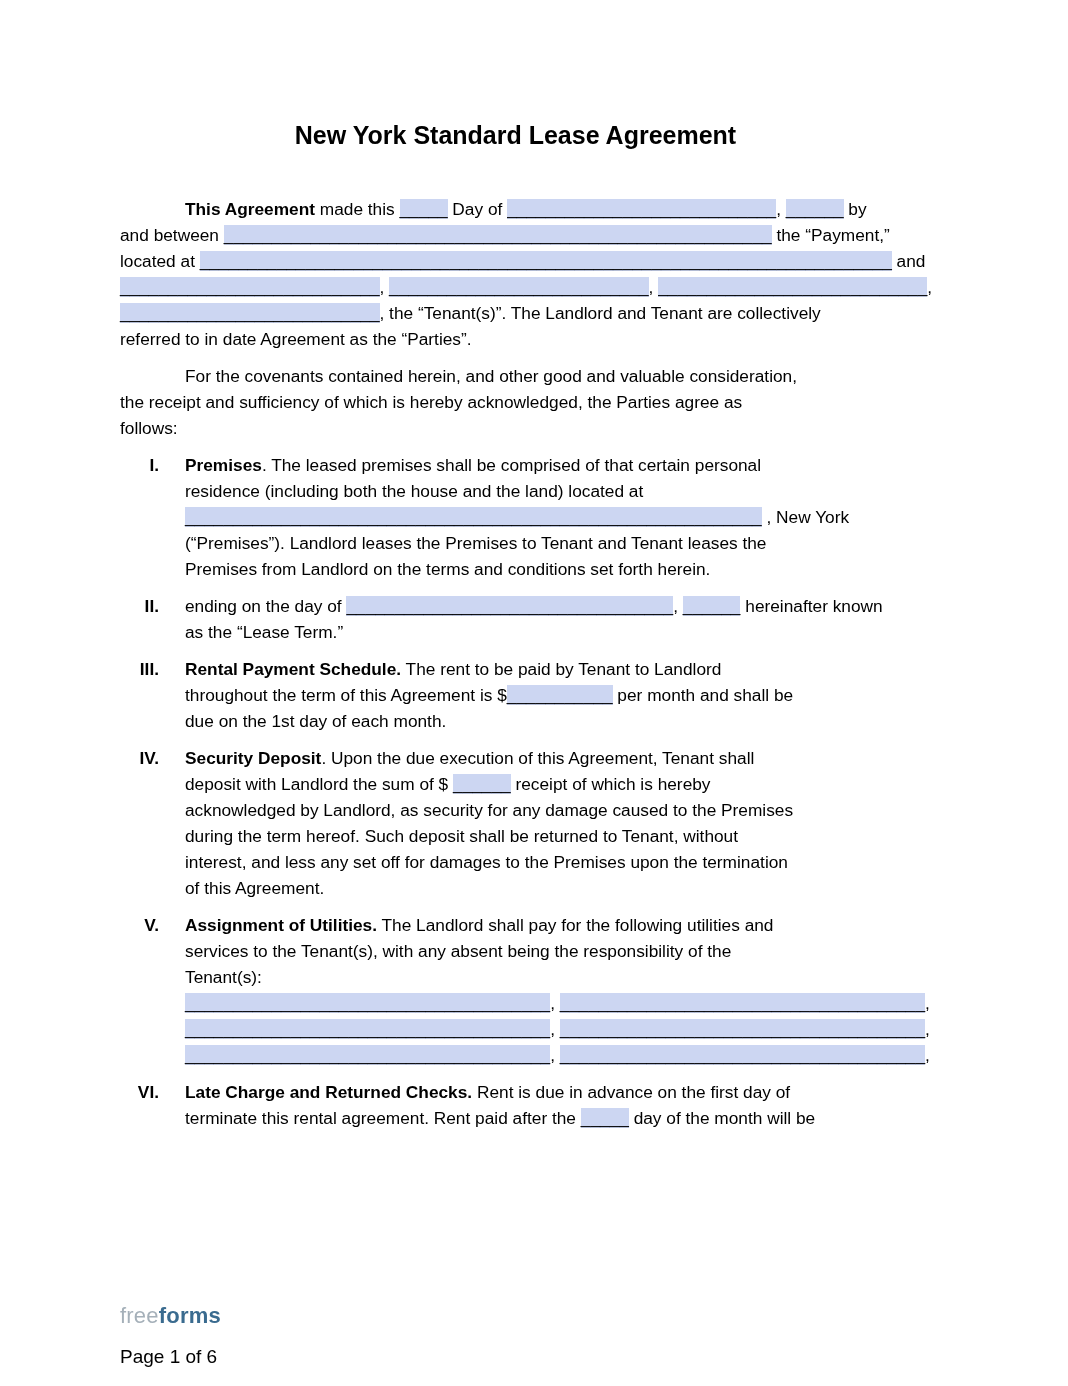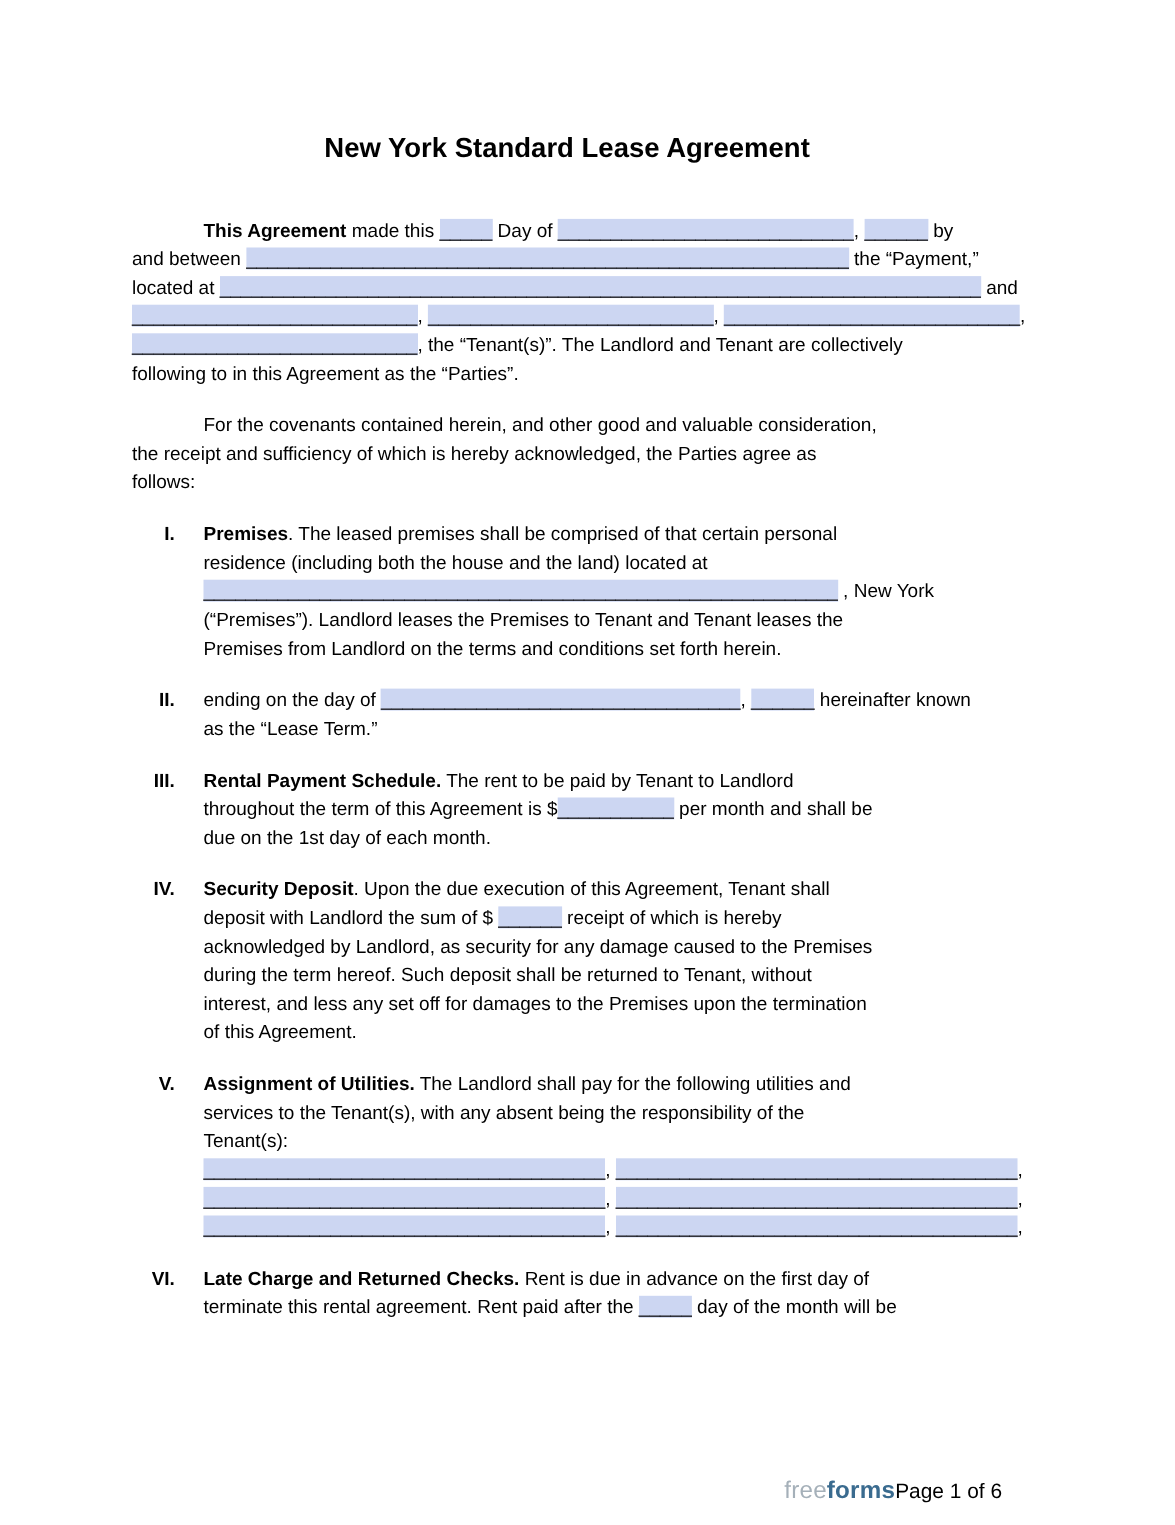--- a/index.html
+++ b/index.html
@@ -4,53 +4,53 @@
 <style>
   * { margin:0; padding:0; box-sizing:border-box; }
   html,body { background:#ffffff; }
   .page {
     width:1029px; height:1386px; position:relative; background:#fff;
     font-family:"Liberation Sans", sans-serif; font-size:17.3px; line-height:26px;
     color:#000; overflow:hidden;
   }
   .content { padding:120px 118px 0 120px; }
   .doc-title { text-align:center; font-size:25px; line-height:30px; font-weight:bold; margin-bottom:46px; }
-  .block { margin-top:21px; }
+  .block { margin-top:11px; }
   .block.first { margin-top:0; }
   .line { white-space:nowrap; }
   .indent .line:first-child { text-indent:65px; }
   .section { display:flex; }
   .num { flex:0 0 65px; width:65px; padding-right:26px; text-align:right; font-weight:bold; }
   .body { flex:1 1 auto; min-width:0; }
   .bold { font-weight:bold; }
   .blank { background:var(--blank-highlight,#ccd6f2); white-space:nowrap; }
   .footer {
     position:absolute; left:120px; right:118px; bottom:16px;
-    display:flex; justify-content:flex-end; align-items:baseline;
+    display:flex; justify-content:flex-start; align-items:baseline;flex-direction:column;
   }
   .brand { font-size:22px; line-height:26px; letter-spacing:0.2px; }
   .brand .free  { color:var(--brand-free,#a5b0b9); font-weight:400; }
   .brand .forms { color:var(--brand-forms,#3a6b8f); font-weight:700; }
   .pageno { font-size:19px; color:#000;margin-top:15px; }
 </style>
 </head>
 <body>
 
 <div class="page">
   <div class="content">
 
     <h1 class="doc-title">New York Standard Lease Agreement</h1>
 
     <div class="block first para indent">
         <div class="line"><span class="bold">This Agreement</span><span> made this </span><span class="blank">_____</span><span> Day of </span><span class="blank">____________________________</span><span>, </span><span class="blank">______</span><span> by</span></div>
         <div class="line"><span>and between </span><span class="blank">_________________________________________________________</span><span> the “Payment,”</span></div>
         <div class="line"><span>located at </span><span class="blank">________________________________________________________________________</span><span> and</span></div>
         <div class="line"><span class="blank">___________________________</span><span>, </span><span class="blank">___________________________</span><span>, </span><span class="blank">____________________________</span><span>,</span></div>
         <div class="line"><span class="blank">___________________________</span><span>, the “Tenant(s)”. The Landlord and Tenant are collectively</span></div>
-        <div class="line"><span>following to in this Agreement as the “Parties”.</span></div>
+        <div class="line"><span>referred to in date Agreement as the “Parties”.</span></div>
       </div>
 
     <div class="block para indent">
         <div class="line"><span>For the covenants contained herein, and other good and valuable consideration,</span></div>
         <div class="line"><span>the receipt and sufficiency of which is hereby acknowledged, the Parties agree as</span></div>
         <div class="line"><span>follows:</span></div>
       </div>
 
     <div class="block section">
       <div class="num">I.</div>

